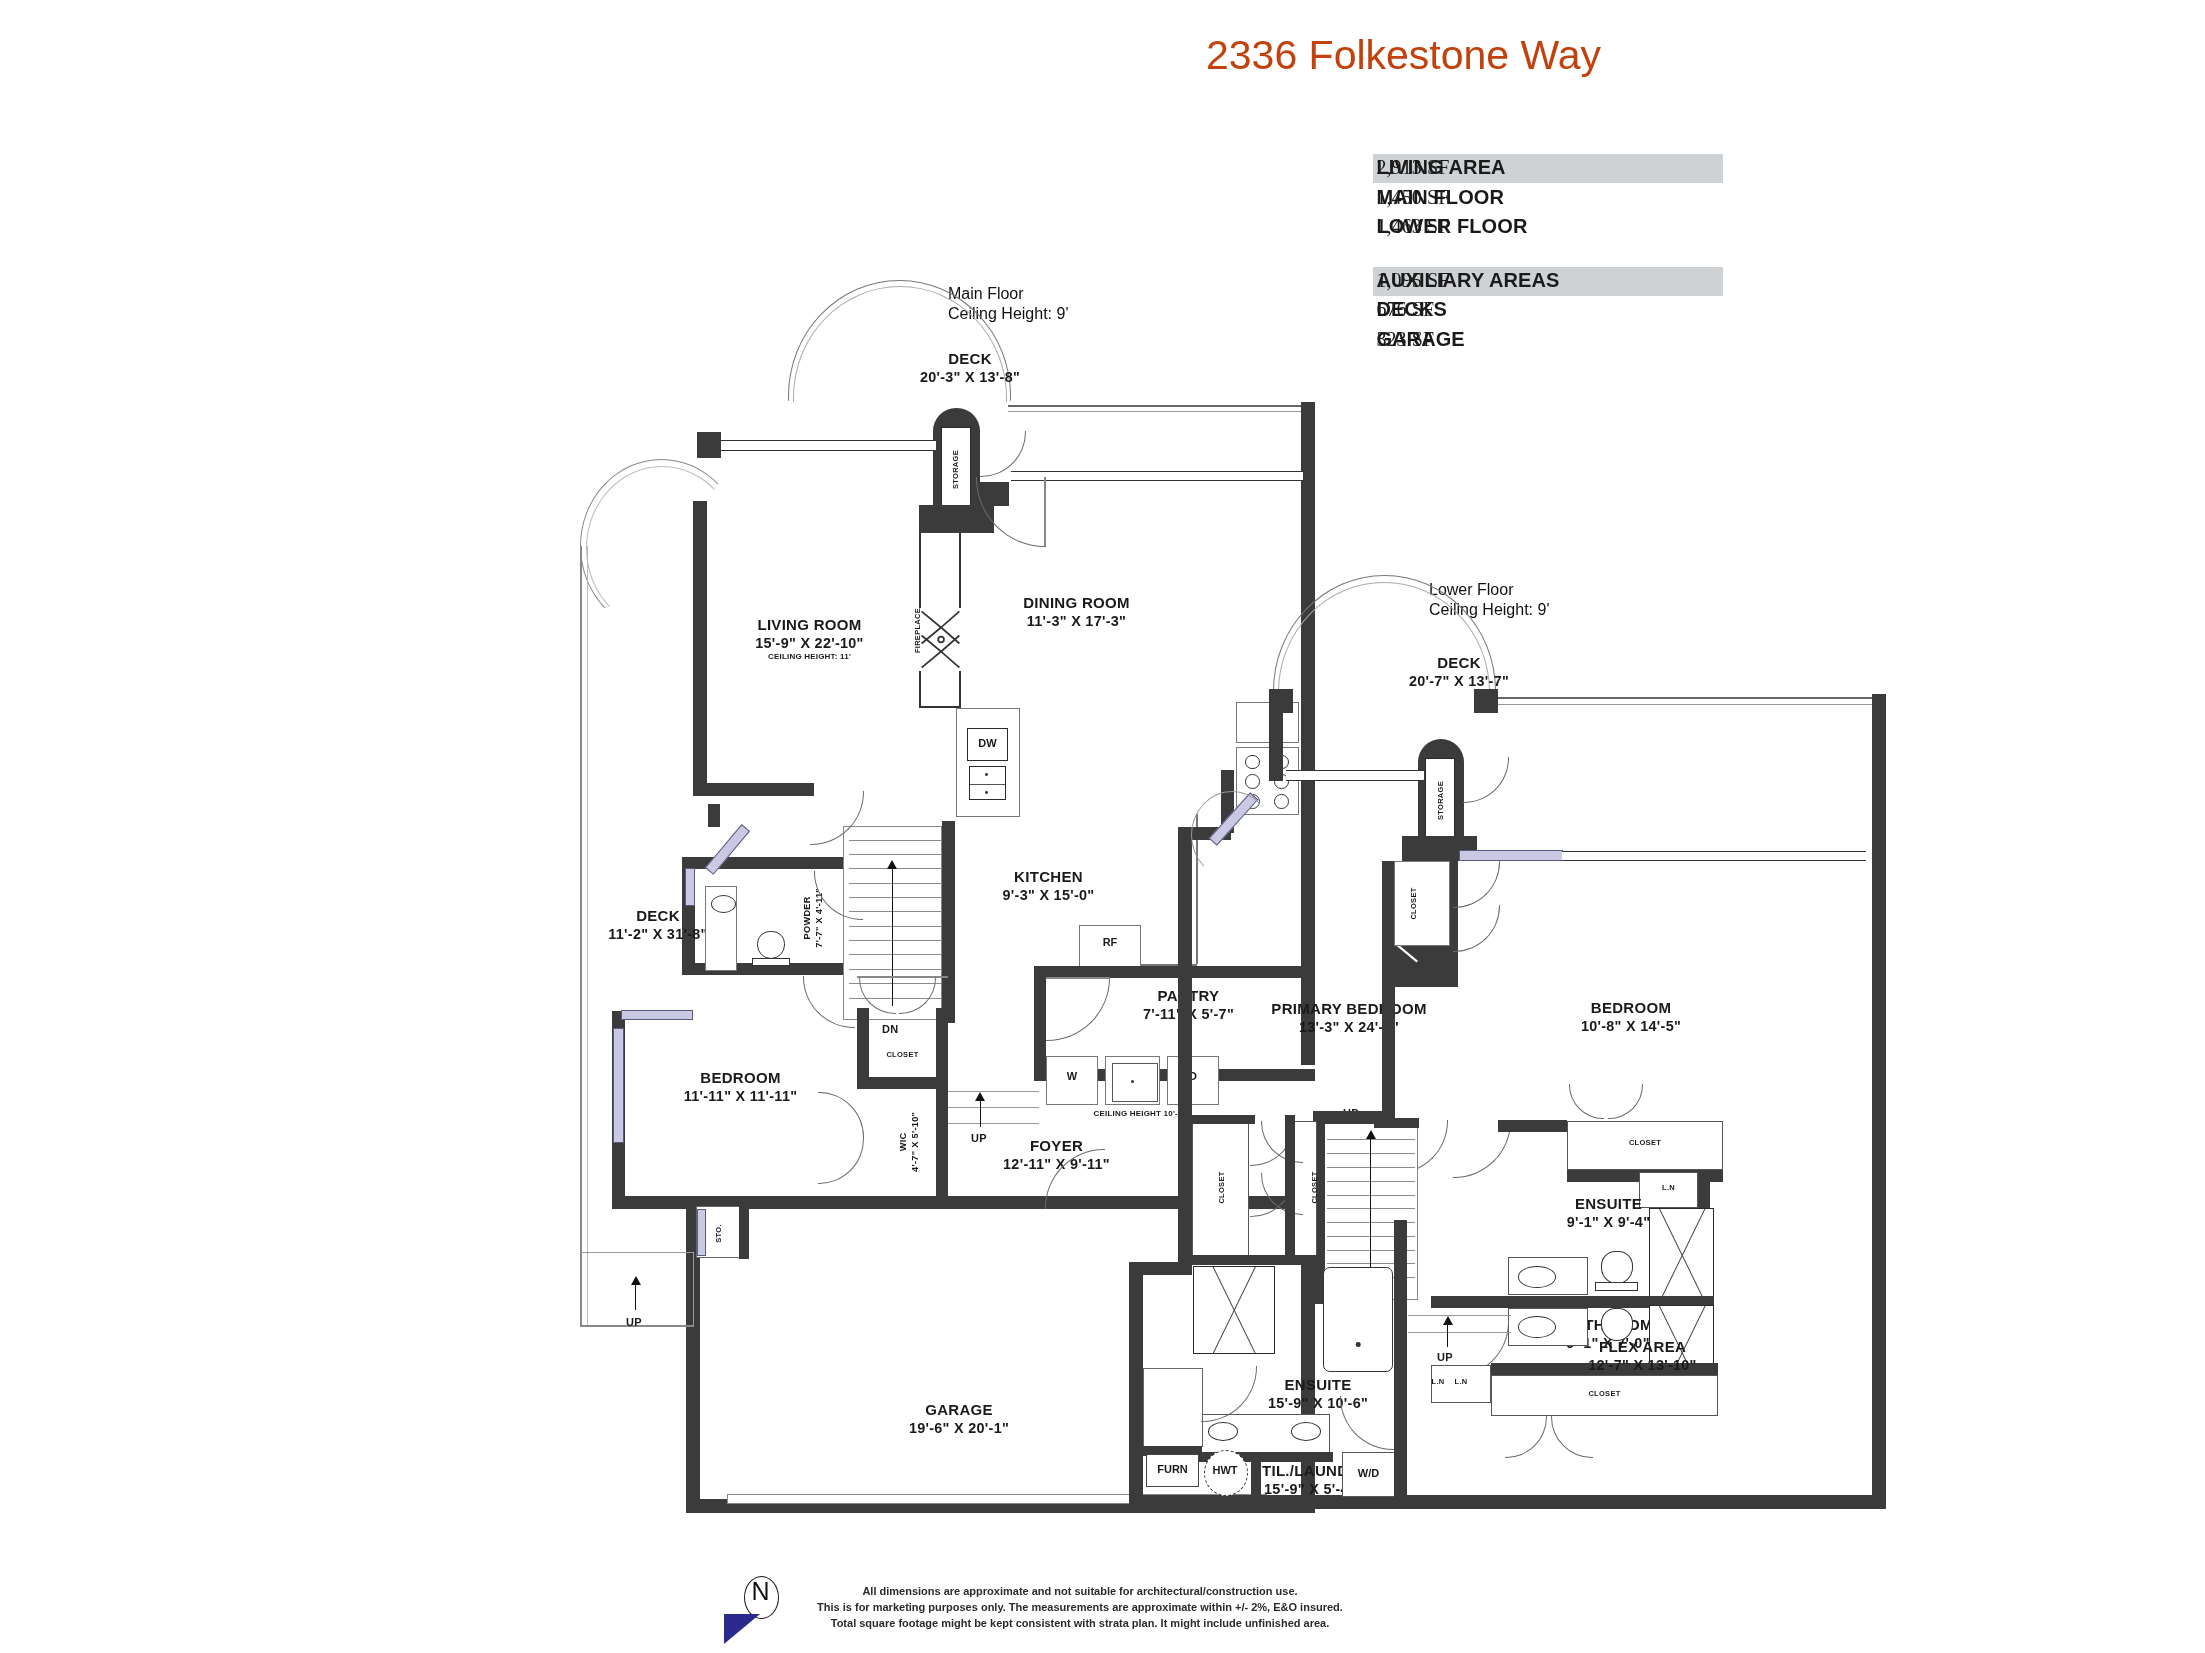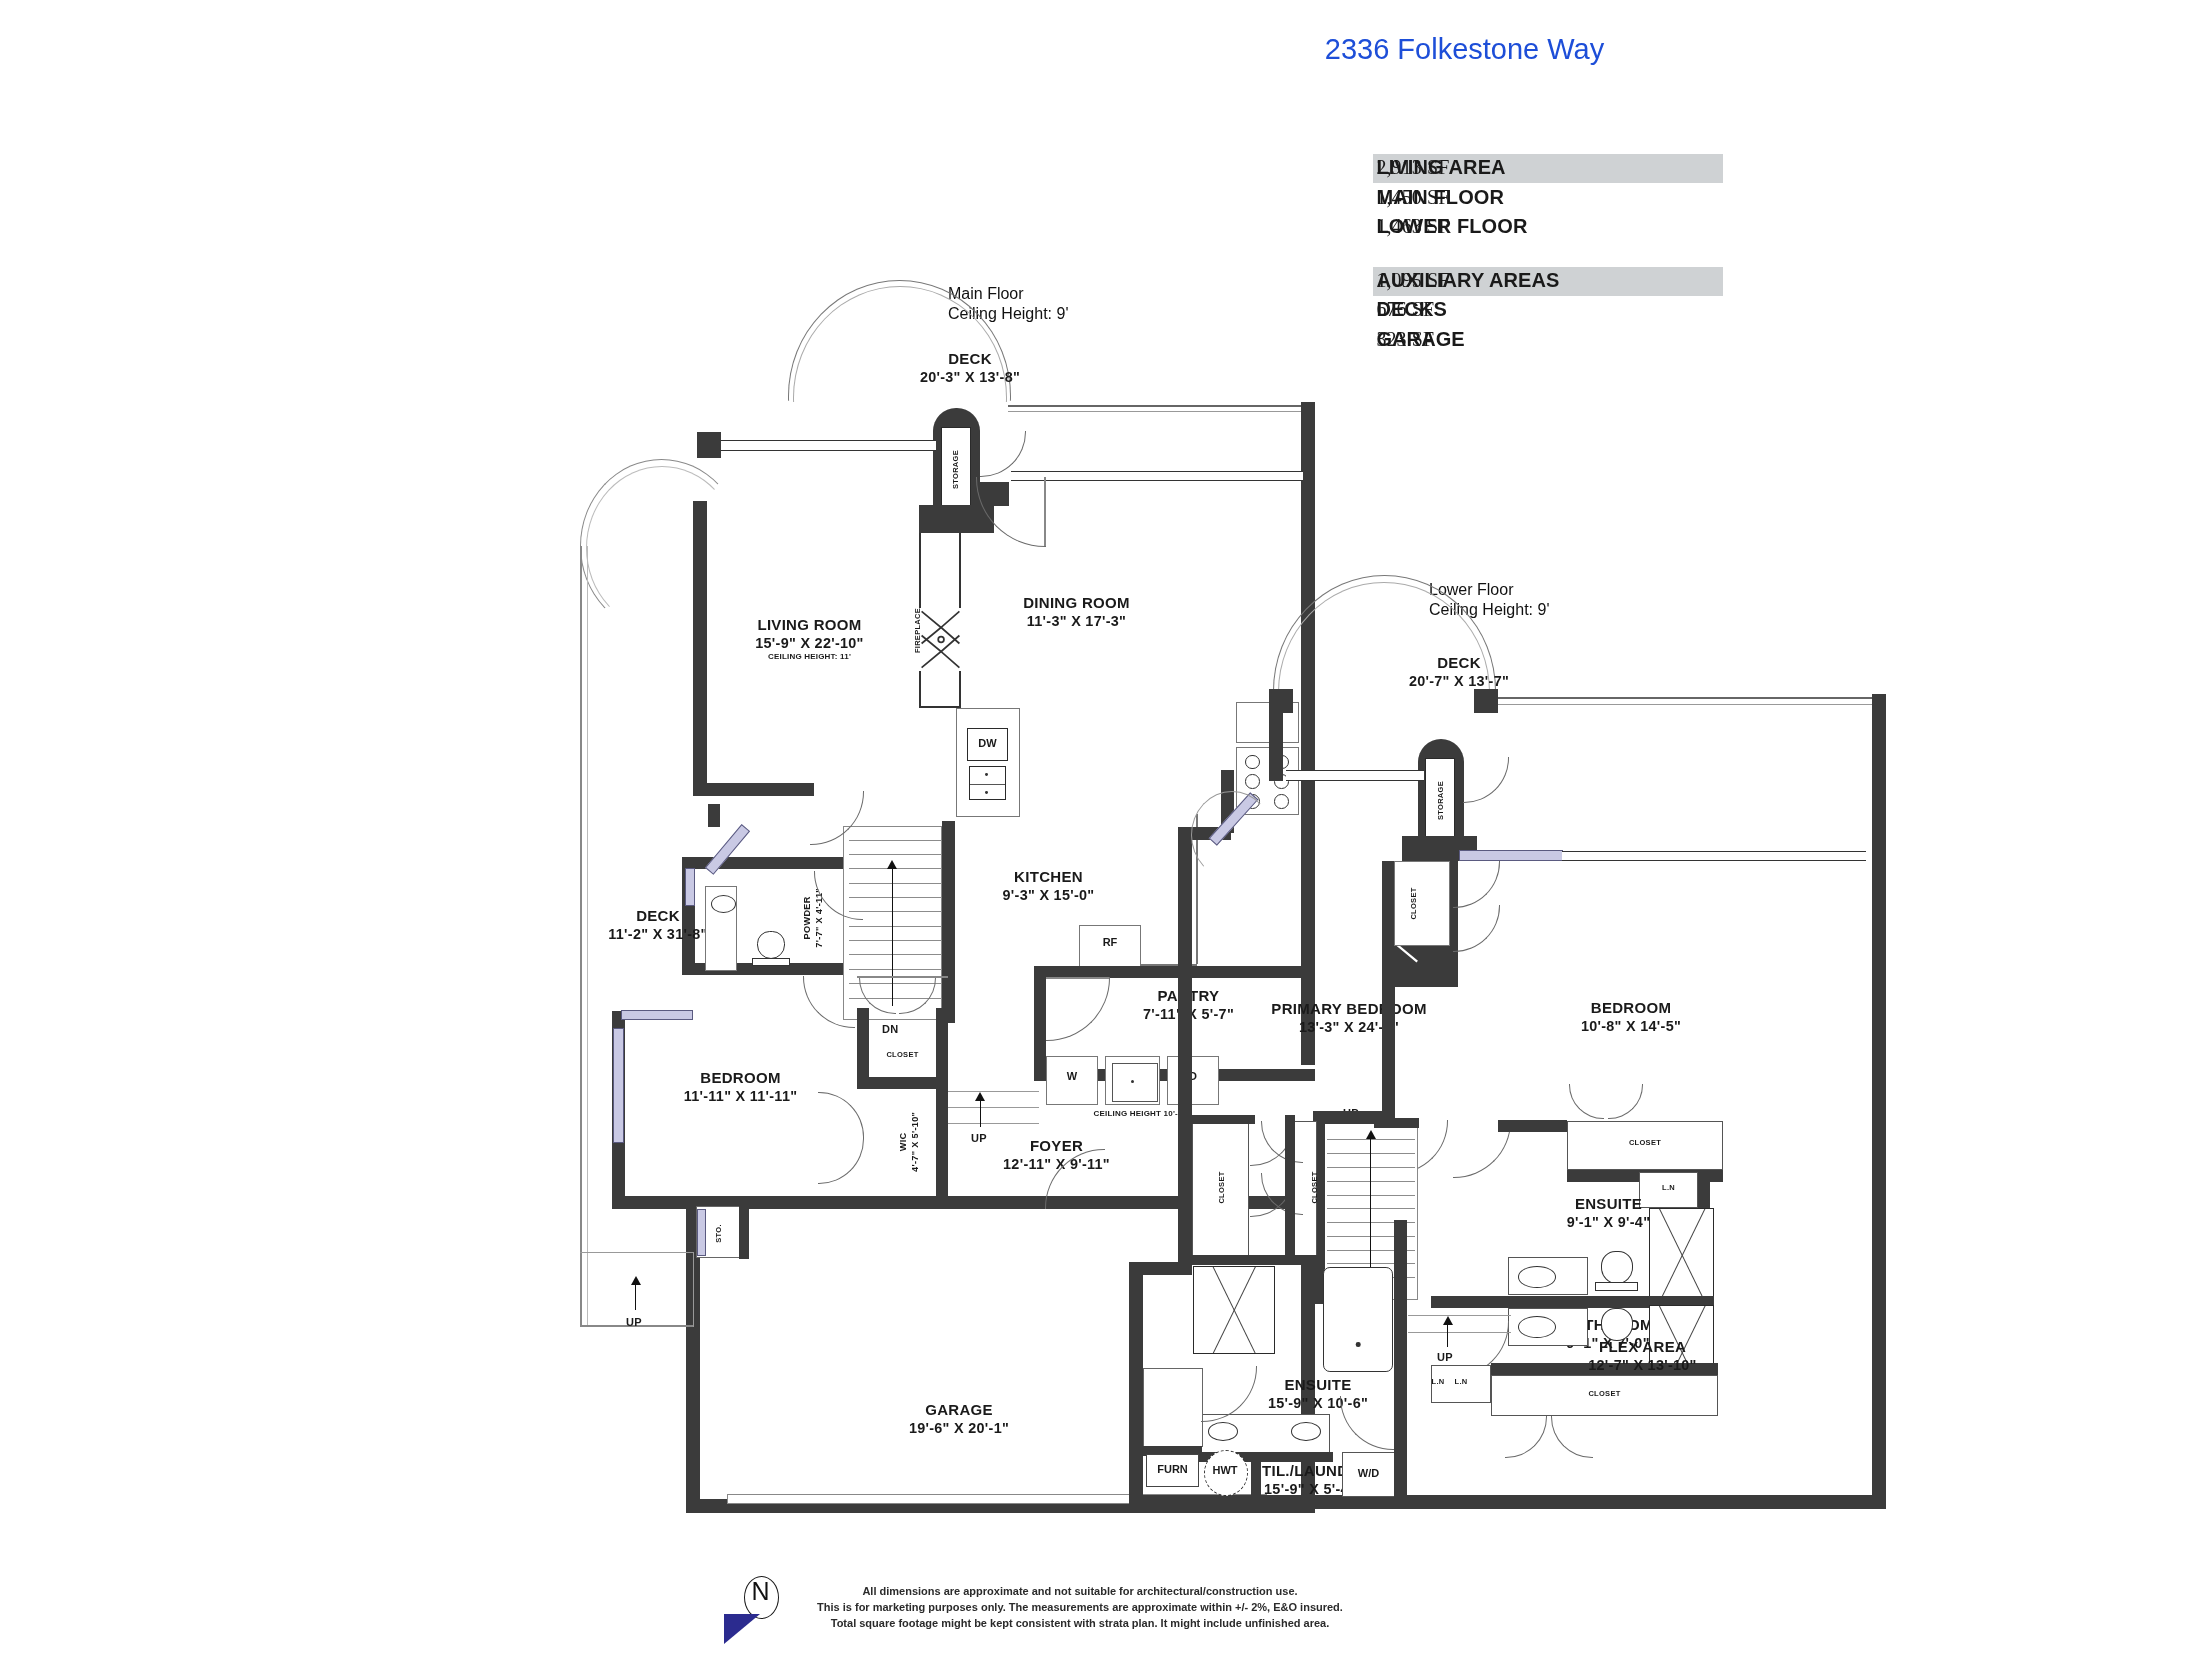--- a/index.html
+++ b/index.html
@@ -15,22 +15,22 @@
   .rl-bowl{position:absolute;left:48px;top:6.3px;width:41px;height:42px;background:#fff;
            border-radius:0 23px 23px 0;}
   .rl-stem{position:absolute;left:48px;top:49px;width:29px;height:36px;background:#fff;}
   .rl-diag{position:absolute;left:69px;top:41px;width:52px;height:52px;overflow:hidden;}
   .rl-diag i{position:absolute;display:block;width:75px;height:75px;background:#fff;
              transform:rotate(45deg);transform-origin:0 0;left:-3.4px;top:9.2px;}
   .realtor-word{position:absolute;left:0;top:96px;width:138px;text-align:center;
        font-size:21px;letter-spacing:1.1px;color:#b2b2b2;font-weight:400;}
   .realtor-word sup{font-size:9.8px;vertical-align:super;}
 
-  .addr{position:absolute;right:482px;top:33px;text-align:center;width:517px;
-        font-size:29px;line-height:1.12;font-weight:400;color:#1d4ed8;}
+  .addr{position:absolute;right:482px;top:33px;text-align:left;width:517px;
+        font-size:41px;line-height:1.12;font-weight:400;color:#c2410c;}
 
   .areatbl{position:absolute;right:482px;top:154px;width:350px;font-size:20px;}
   .areatbl .row{display:flex;justify-content:space-between;align-items:baseline;
         padding:2.3px 3.4px 3.4px 3.4px;line-height:1.18;}
   .areatbl .row.hdr{background:#cfd2d4;}
   .areatbl .row .lbl{letter-spacing:0.1px;}
   .areatbl .row .val{letter-spacing:0.1px;font-family:Liberation Serif, serif;}
   .areatbl .gap{height:25px;}
 
   

